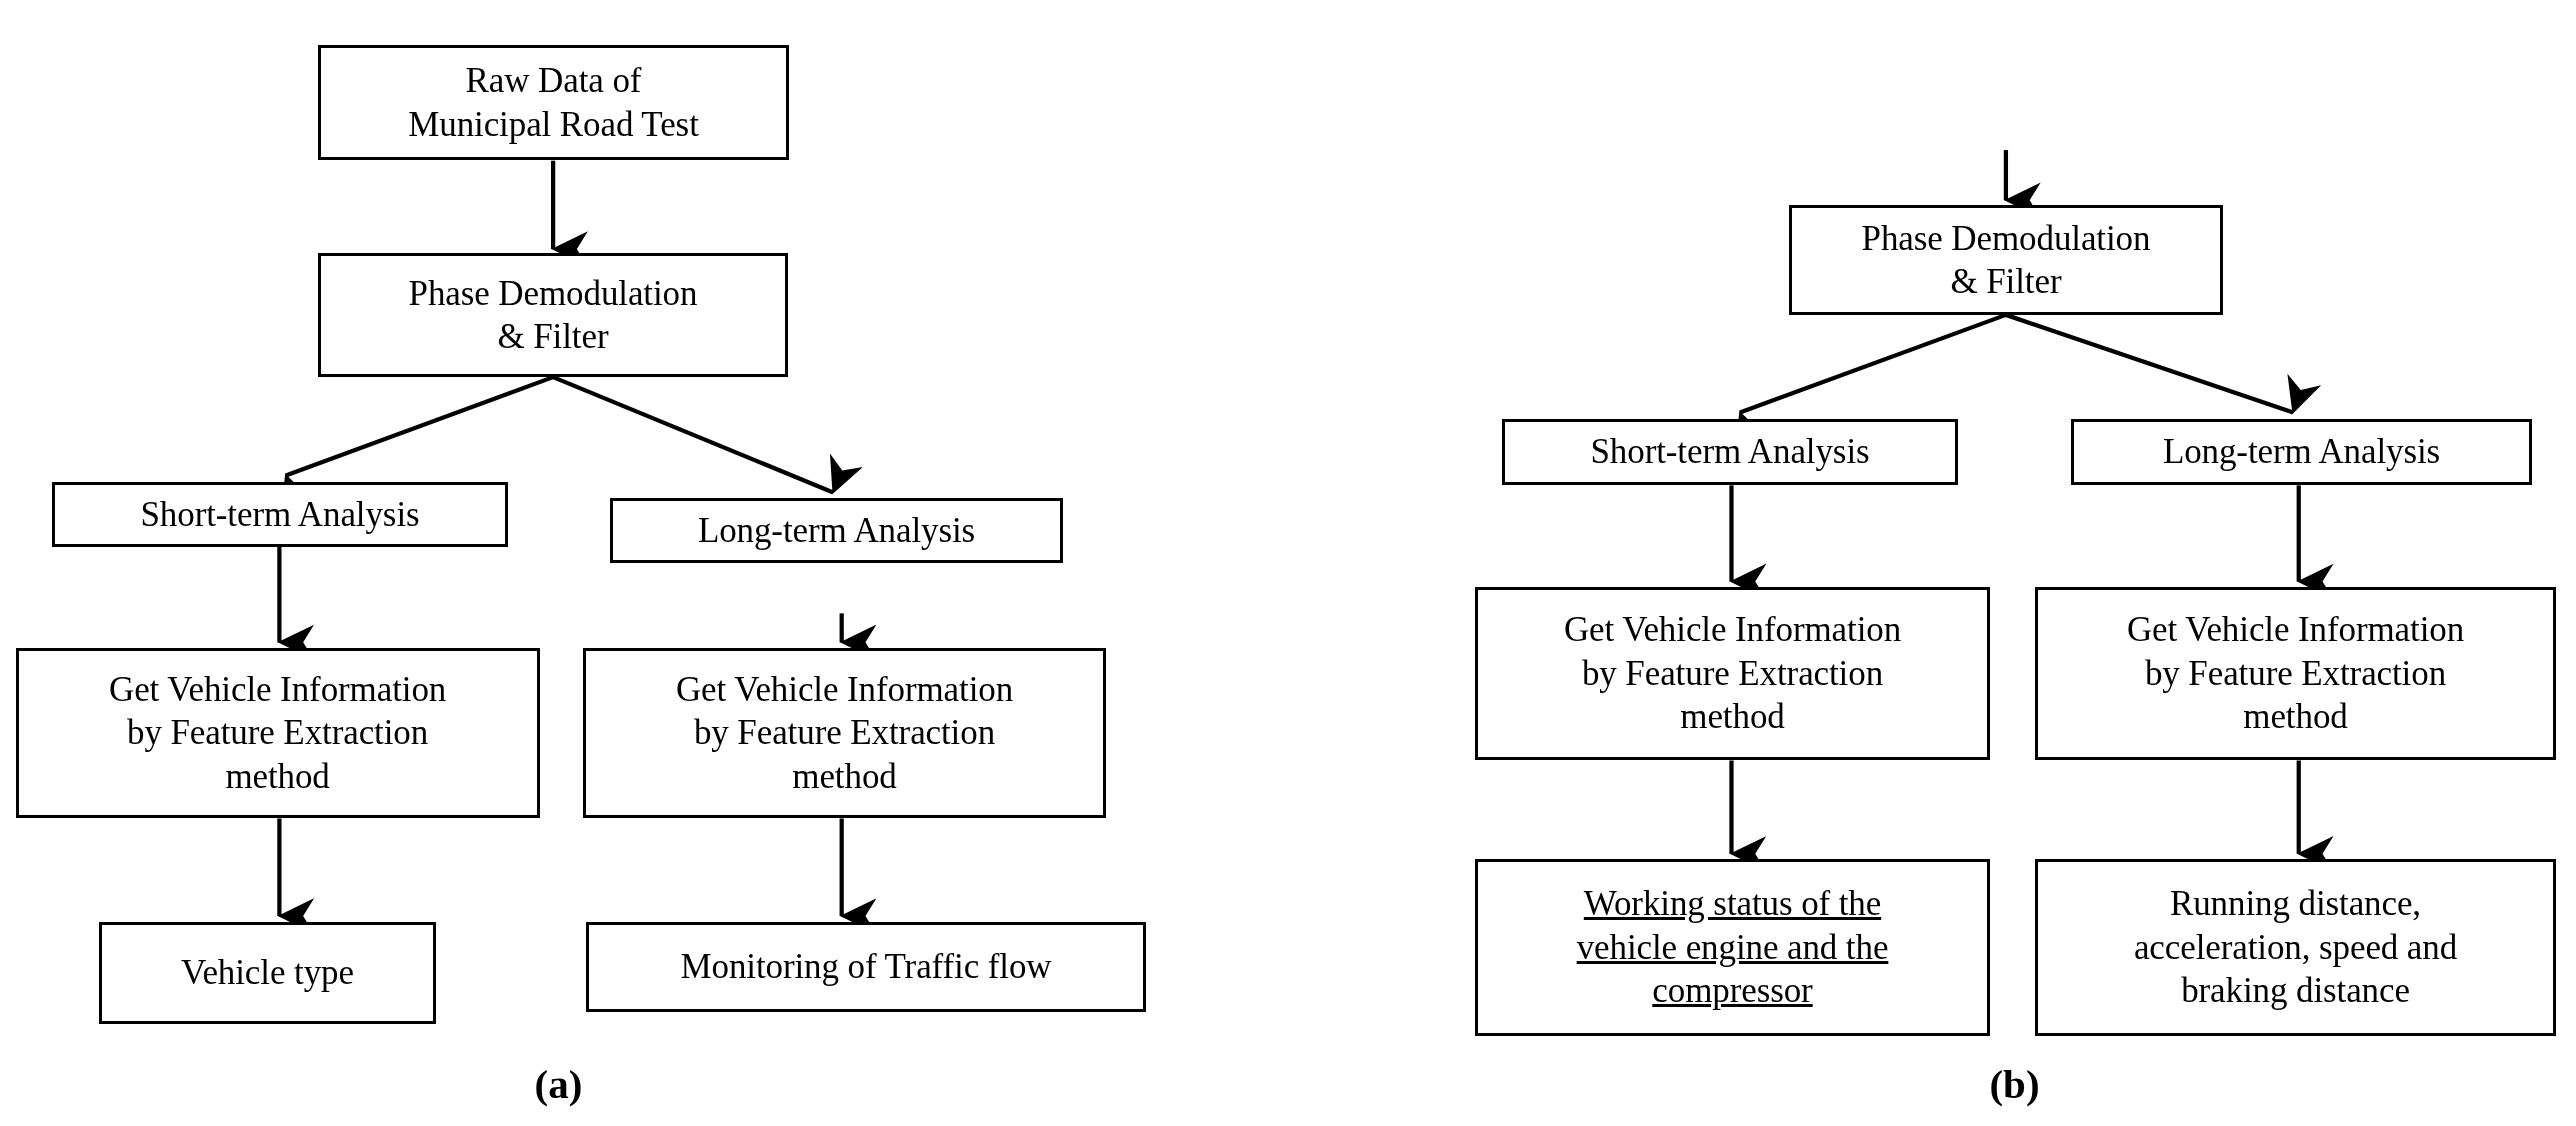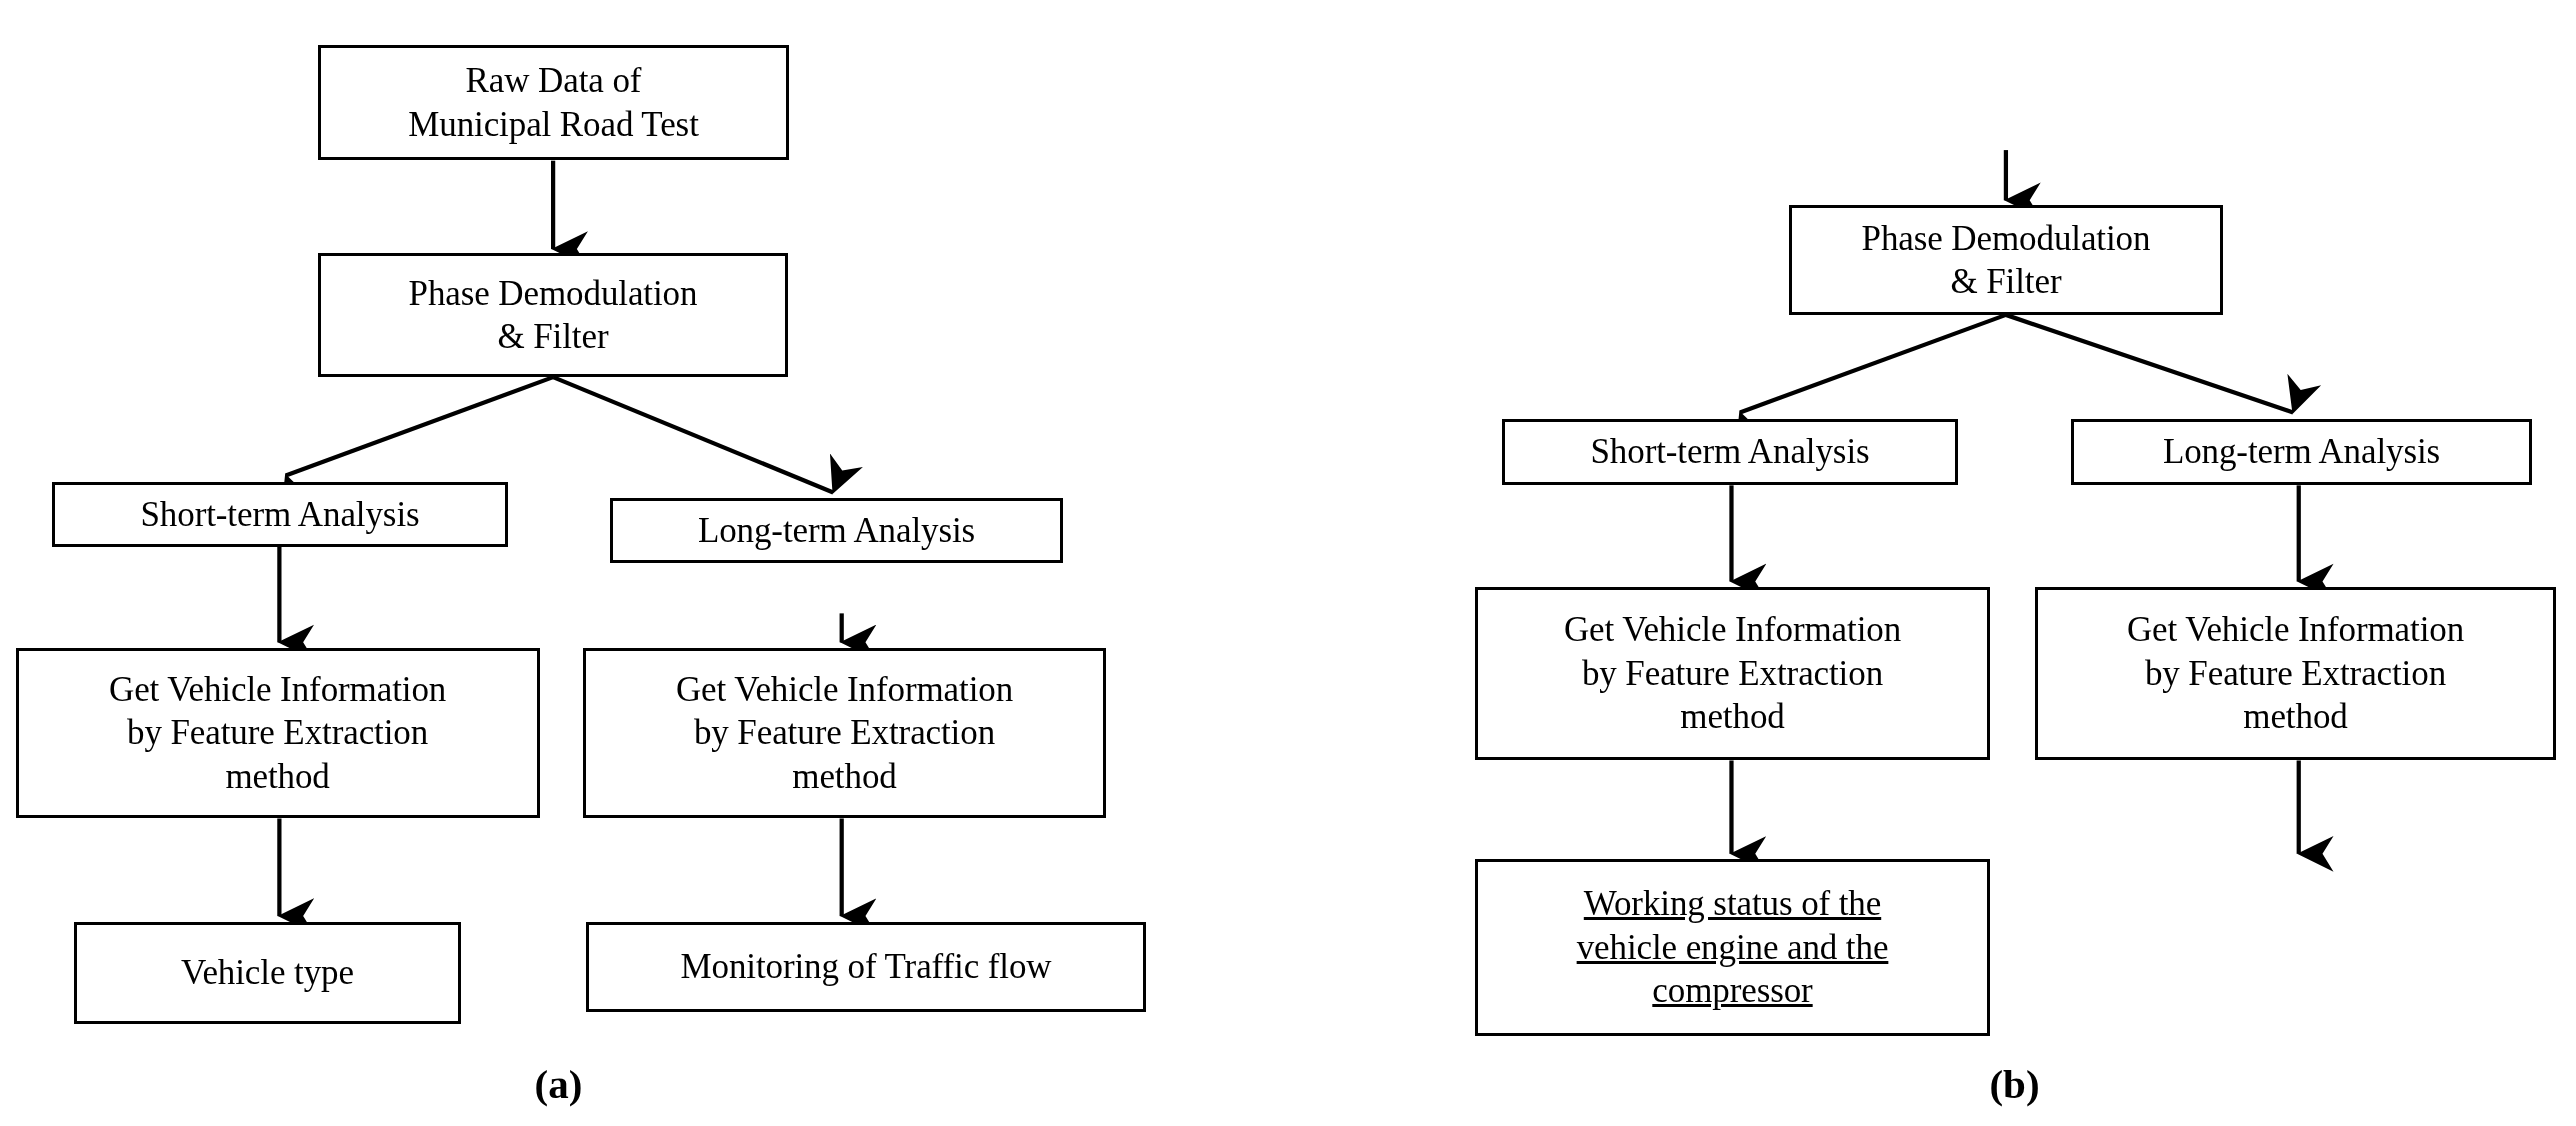--- a/index.html
+++ b/index.html
@@ -114,21 +114,21 @@
 by Feature Extraction
 method</span>
   </div>
 
   <div class="node" style="left:583px; top:648px; width:523px; height:170px;">
     <span class="label fs-big">Get Vehicle Information
 by Feature Extraction
 method</span>
   </div>
 
-  <div class="node" style="left:74px; top:922px; width:387px; height:102px;">
+  <div class="node" style="left:99px; top:922px; width:337px; height:102px;">
     <span class="label fs-big">Vehicle type</span>
   </div>
 
   <div class="node" style="left:566px; top:922px; width:560px; height:90px;margin-left:20px;">
     <span class="label fs-big">Monitoring of Traffic flow</span>
   </div>
 
   <div class="caption" style="left:488px; top:1060px; width:141px;">
     <span>(a)</span>
   </div>
@@ -158,19 +158,24 @@
 by Feature Extraction
 method</span>
   </div>
 
   <div class="node" style="left:1475px; top:859px; width:515px; height:177px;text-decoration:underline;">
     <span class="label fs-big">Working status of the
 vehicle engine and the
 compressor</span>
   </div>
 
+  <div class="node" style="left:2035px; top:859px; width:521px; height:177px;">
+    <span class="label fs-big">Running distance,
+acceleration, speed and
+braking distance</span>
+  </div>
 
   <div class="caption" style="left:1944px; top:1060px; width:141px;">
     <span>(b)</span>
   </div>
 
 </div>
 
 
 </body></html>

